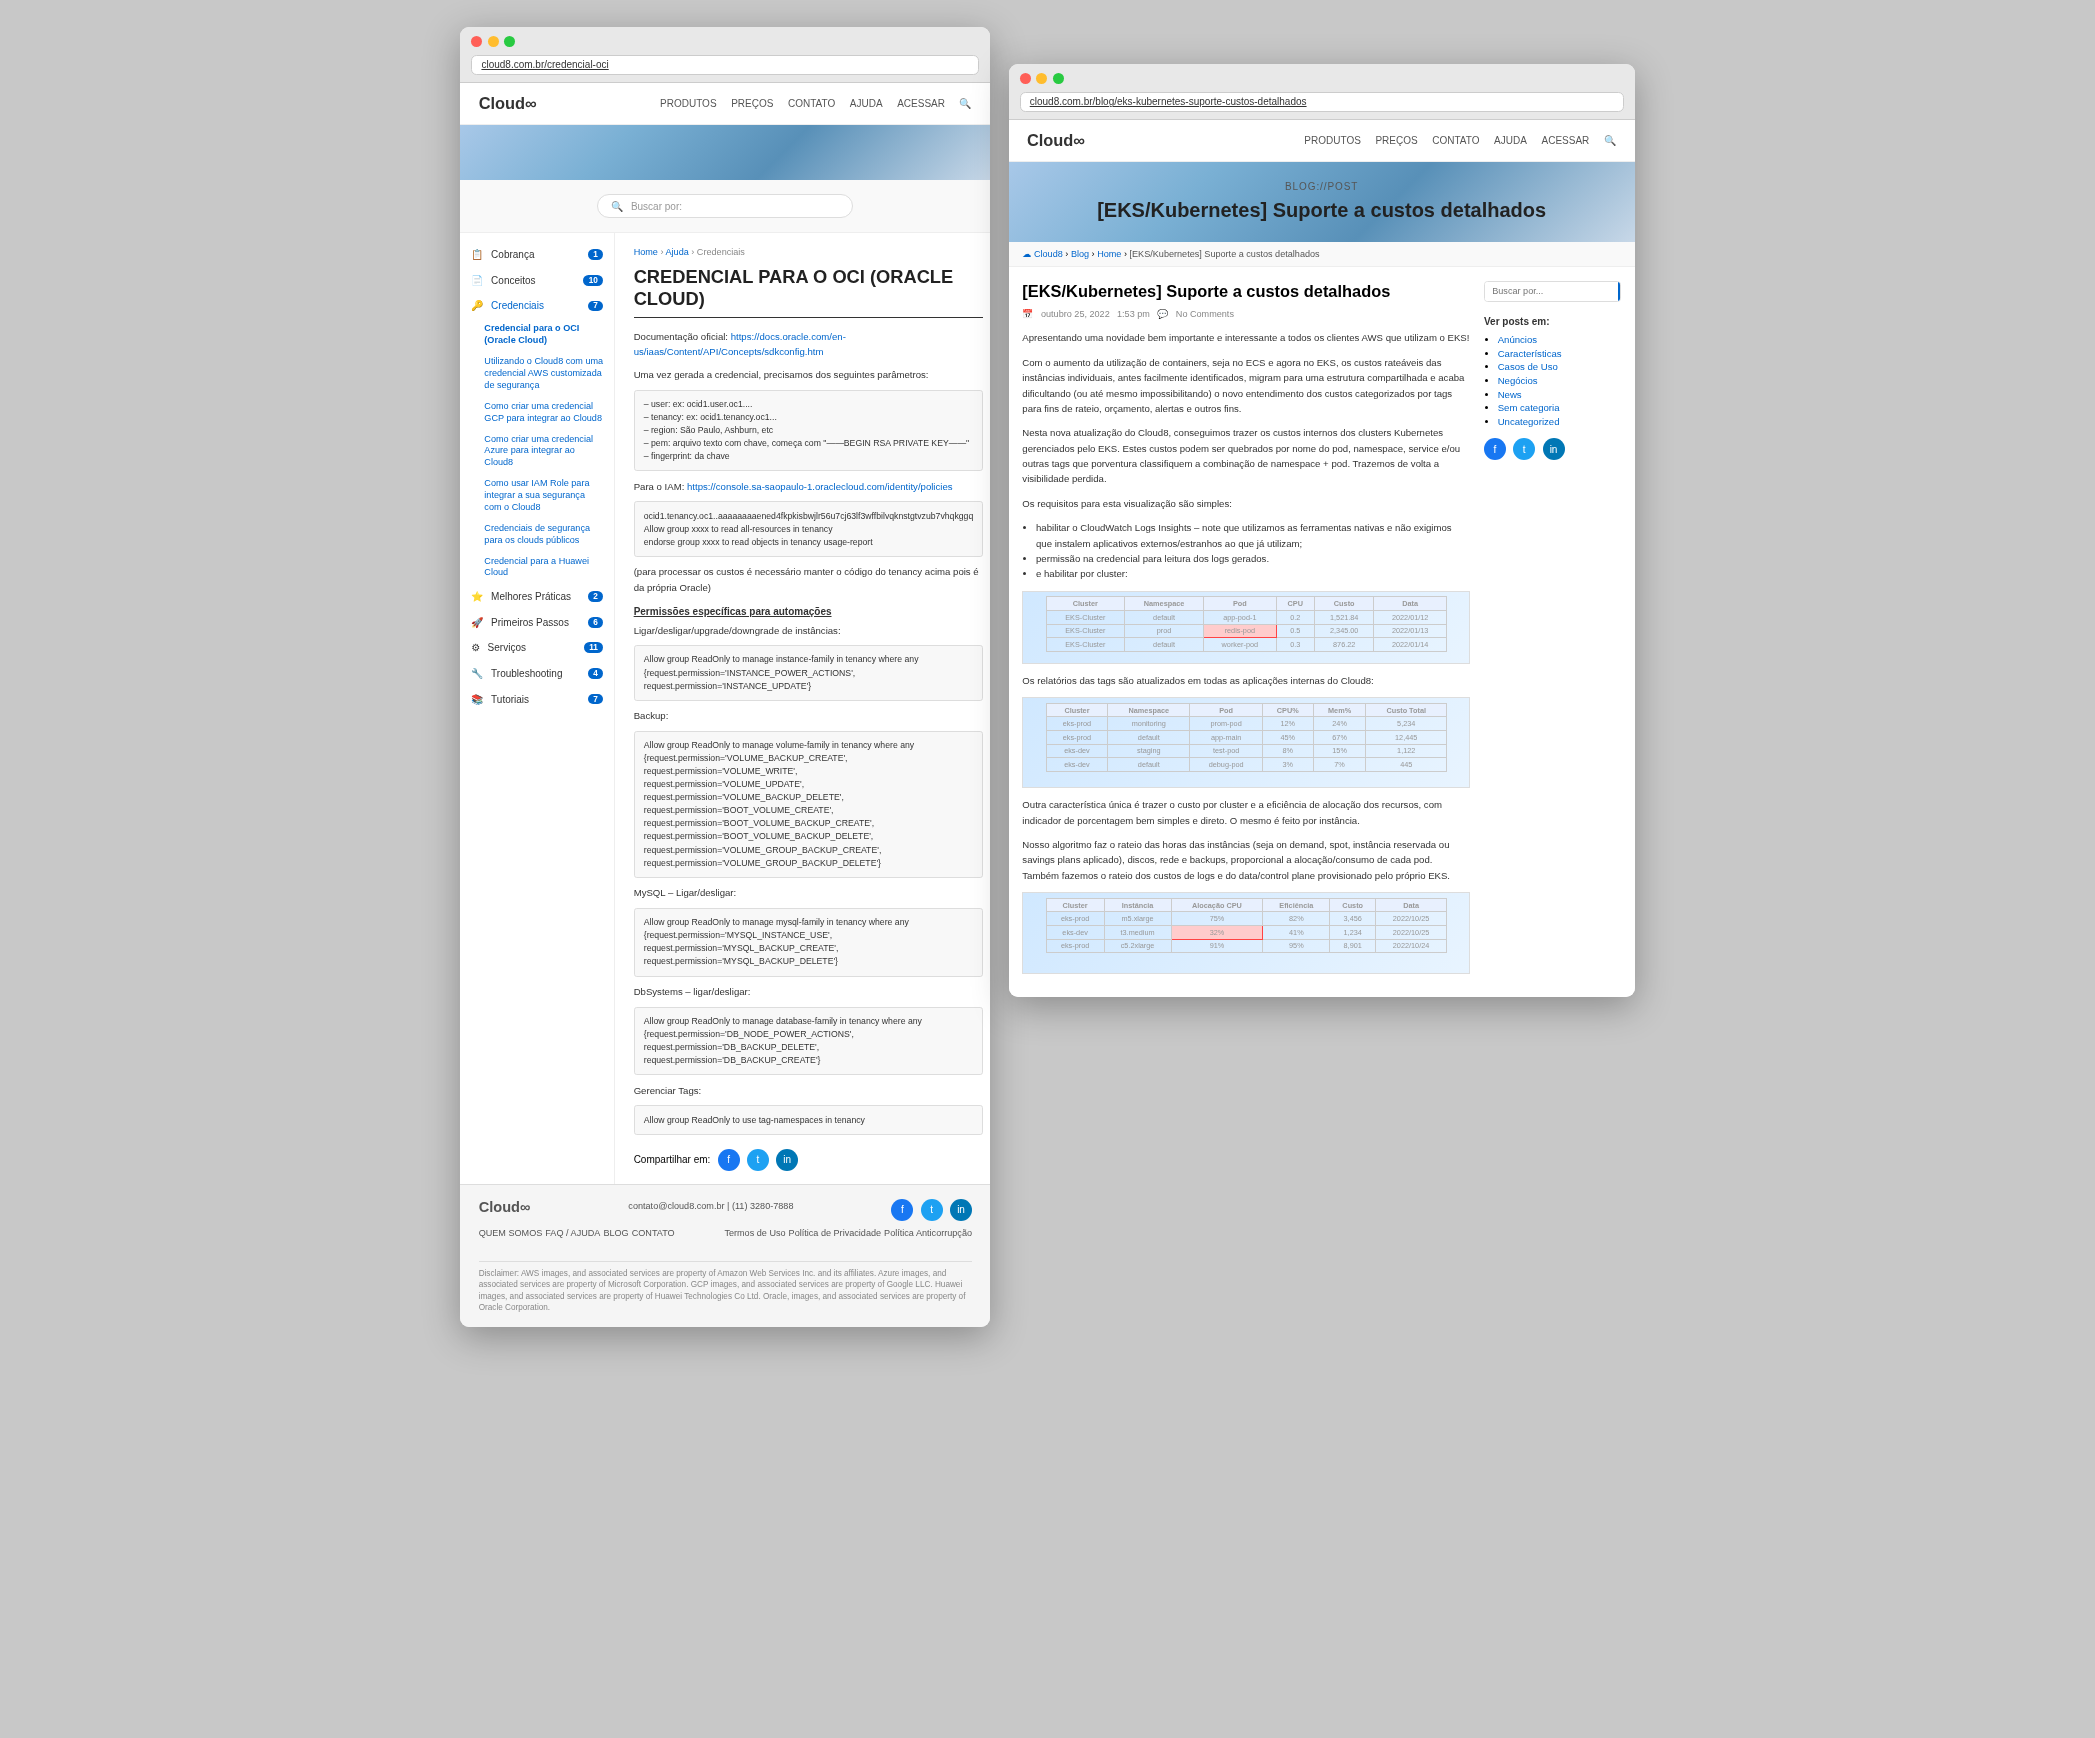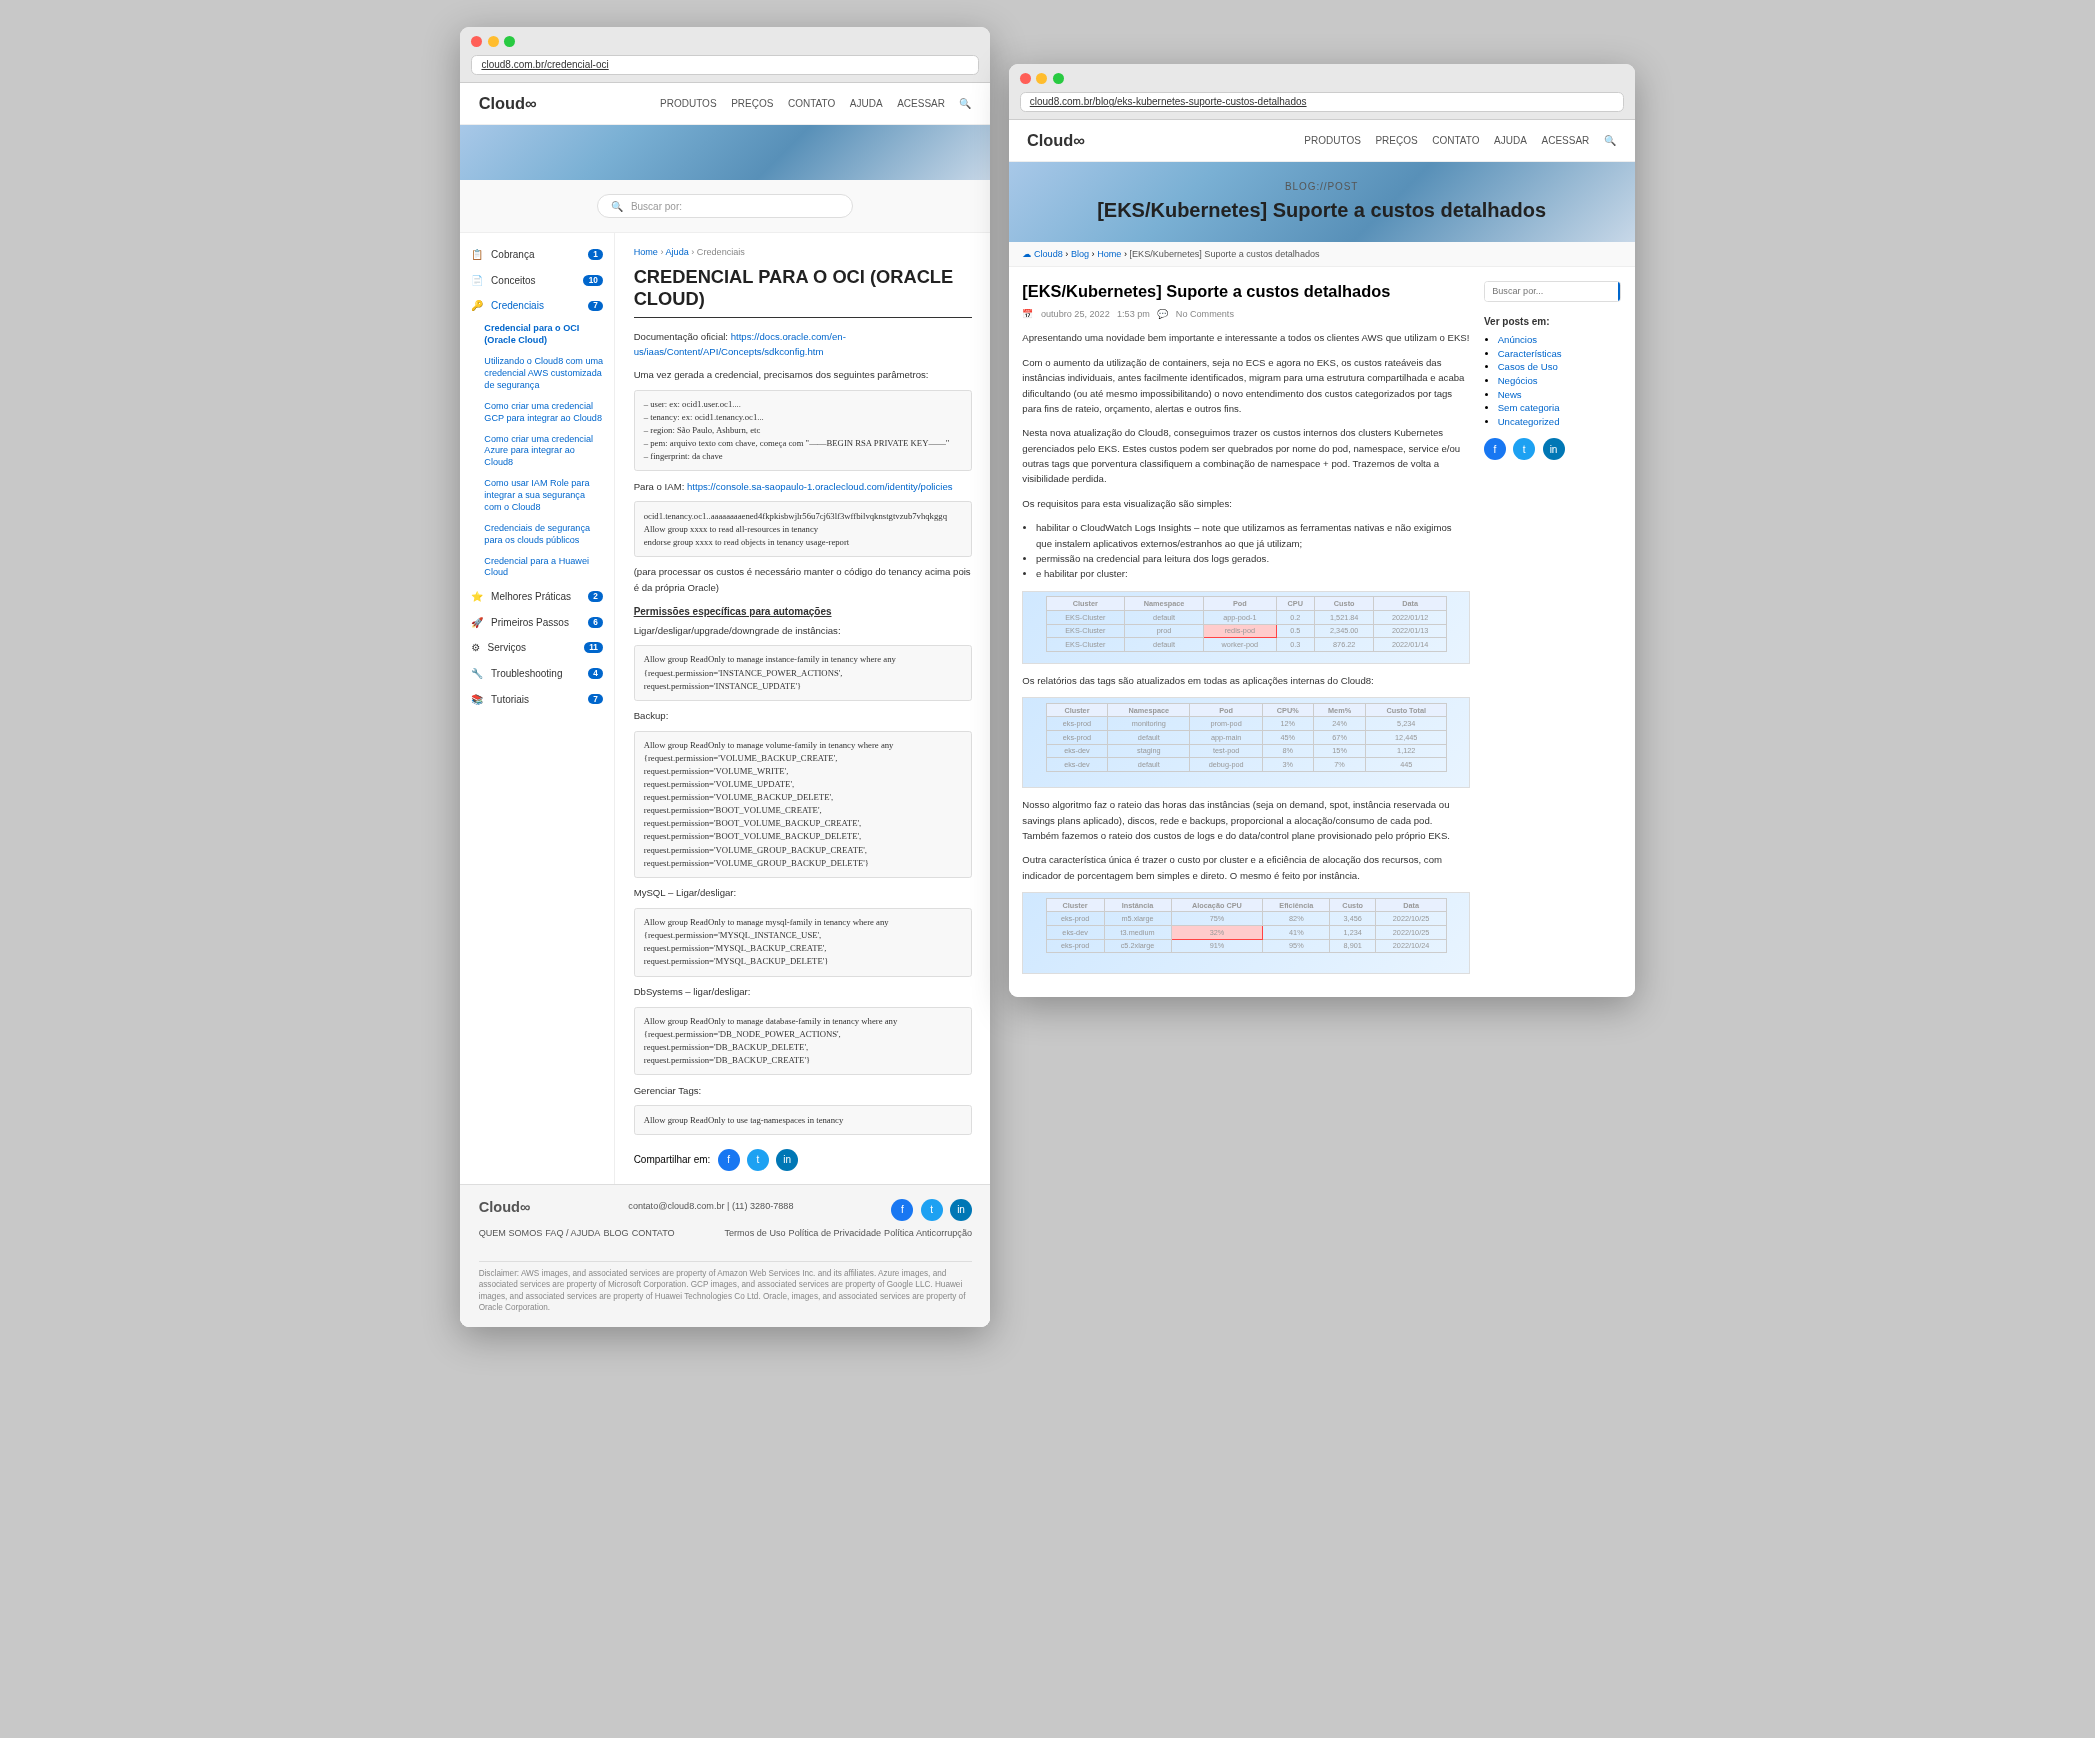--- a/index.html
+++ b/index.html
@@ -223,21 +223,21 @@
     .content-link {
       color: #0066cc;
       text-decoration: none;
     }
 
     .code-block {
       background: #f8f8f8;
       border: 0.9px solid #ddd;
       border-radius: 2.7px;
       padding: 7.3px 9.1px;
-      font-family: Liberation Serif, serif;
+      font-family: Liberation Sans, sans-serif;
       font-size: 8.7px;
       color: #333;
       margin: 7.3px 0;
       line-height: 1.5;
       white-space: pre-wrap;
     }
 
     .section-title {
       font-weight: bold;
       font-size: 10px;
@@ -849,22 +849,22 @@
                     <td>debug-pod</td>
                     <td>3%</td>
                     <td>7%</td>
                     <td>445</td>
                   </tr>
             </tbody>
               </table>
           </div>
         </div>
 
+        <p class="blog-text">Outra característica única é trazer o custo por cluster e a eficiência de alocação dos recursos, com indicador de porcentagem bem simples e direto. O mesmo é feito por instância.</p>
         <p class="blog-text">Nosso algoritmo faz o rateio das horas das instâncias (seja on demand, spot, instância reservada ou savings plans aplicado), discos, rede e backups, proporcional a alocação/consumo de cada pod. Também fazemos o rateio dos custos de logs e do data/control plane provisionado pelo próprio EKS.</p>
-        <p class="blog-text">Outra característica única é trazer o custo por cluster e a eficiência de alocação dos recursos, com indicador de porcentagem bem simples e direto. O mesmo é feito por instância.</p>
 
         <div class="blog-image" style="height:82px;">
           <div class="blog-image-inner">
             <table class="mock-table">
               <tbody>
                   <tr>
                 <th>Cluster</th>
                     <th>Instância</th>
                     <th>Alocação CPU</th>
                     <th>Eficiência</th>

